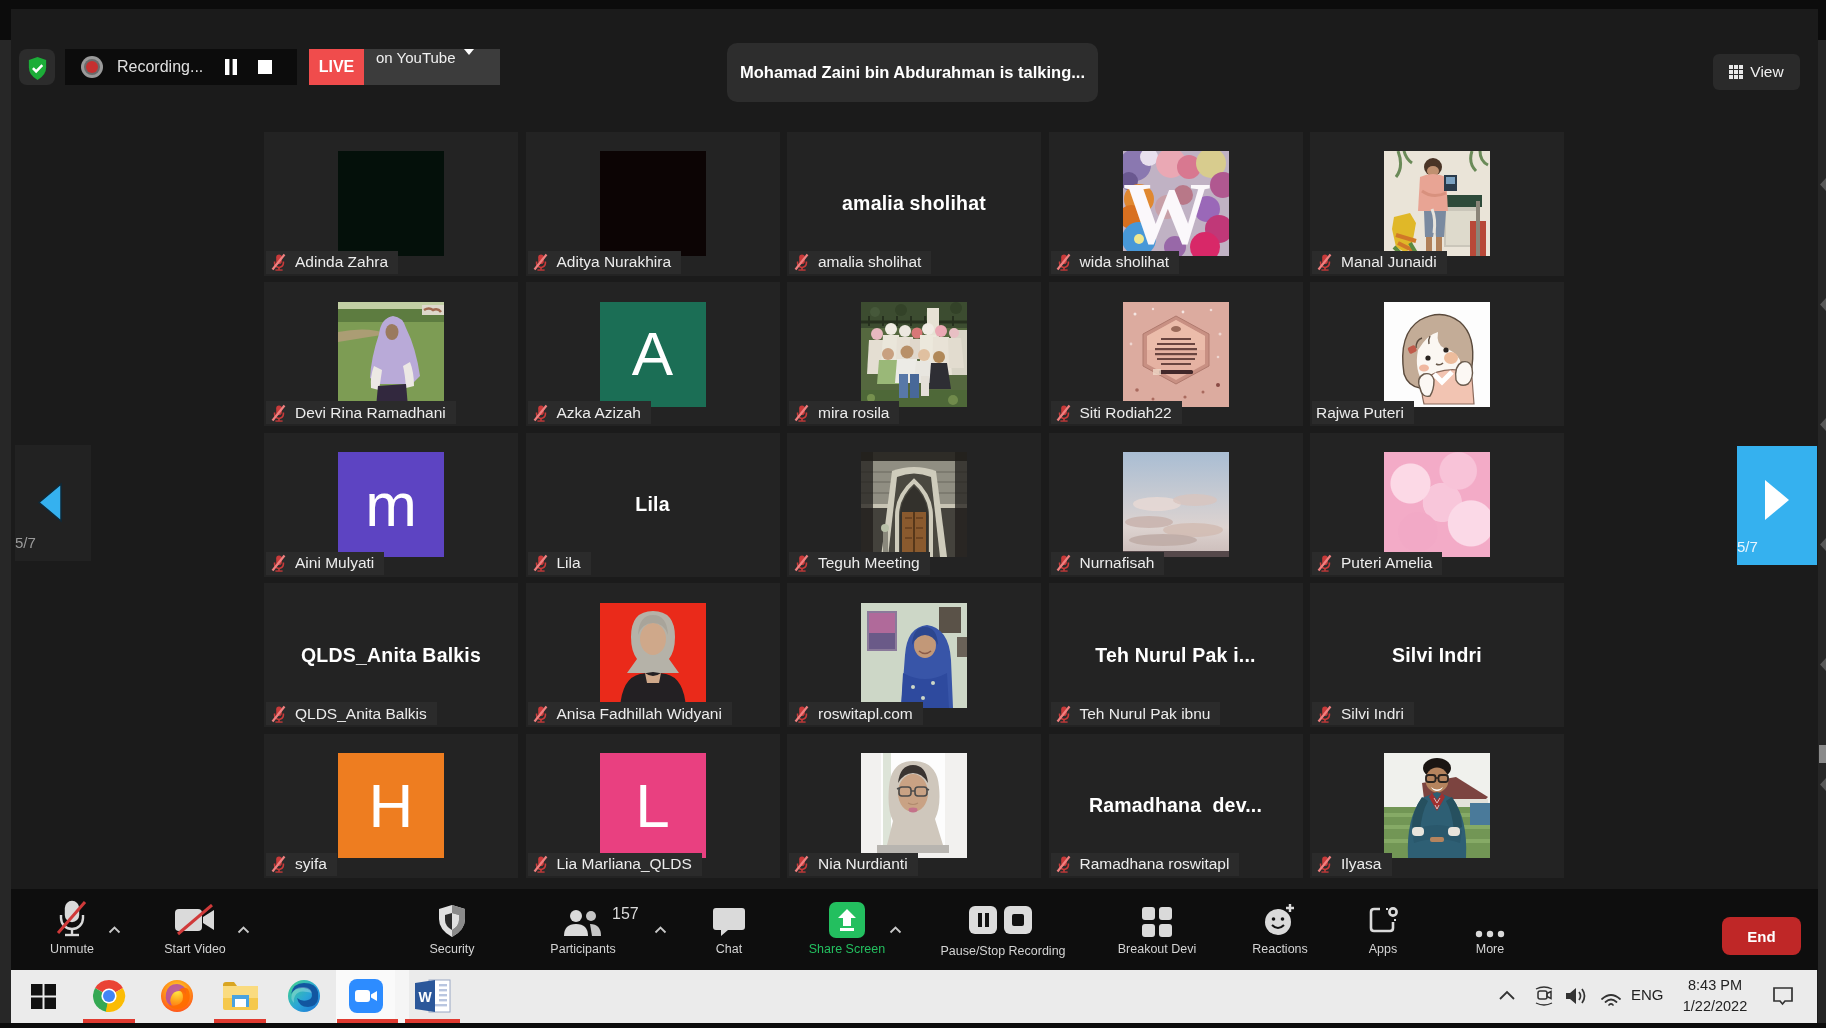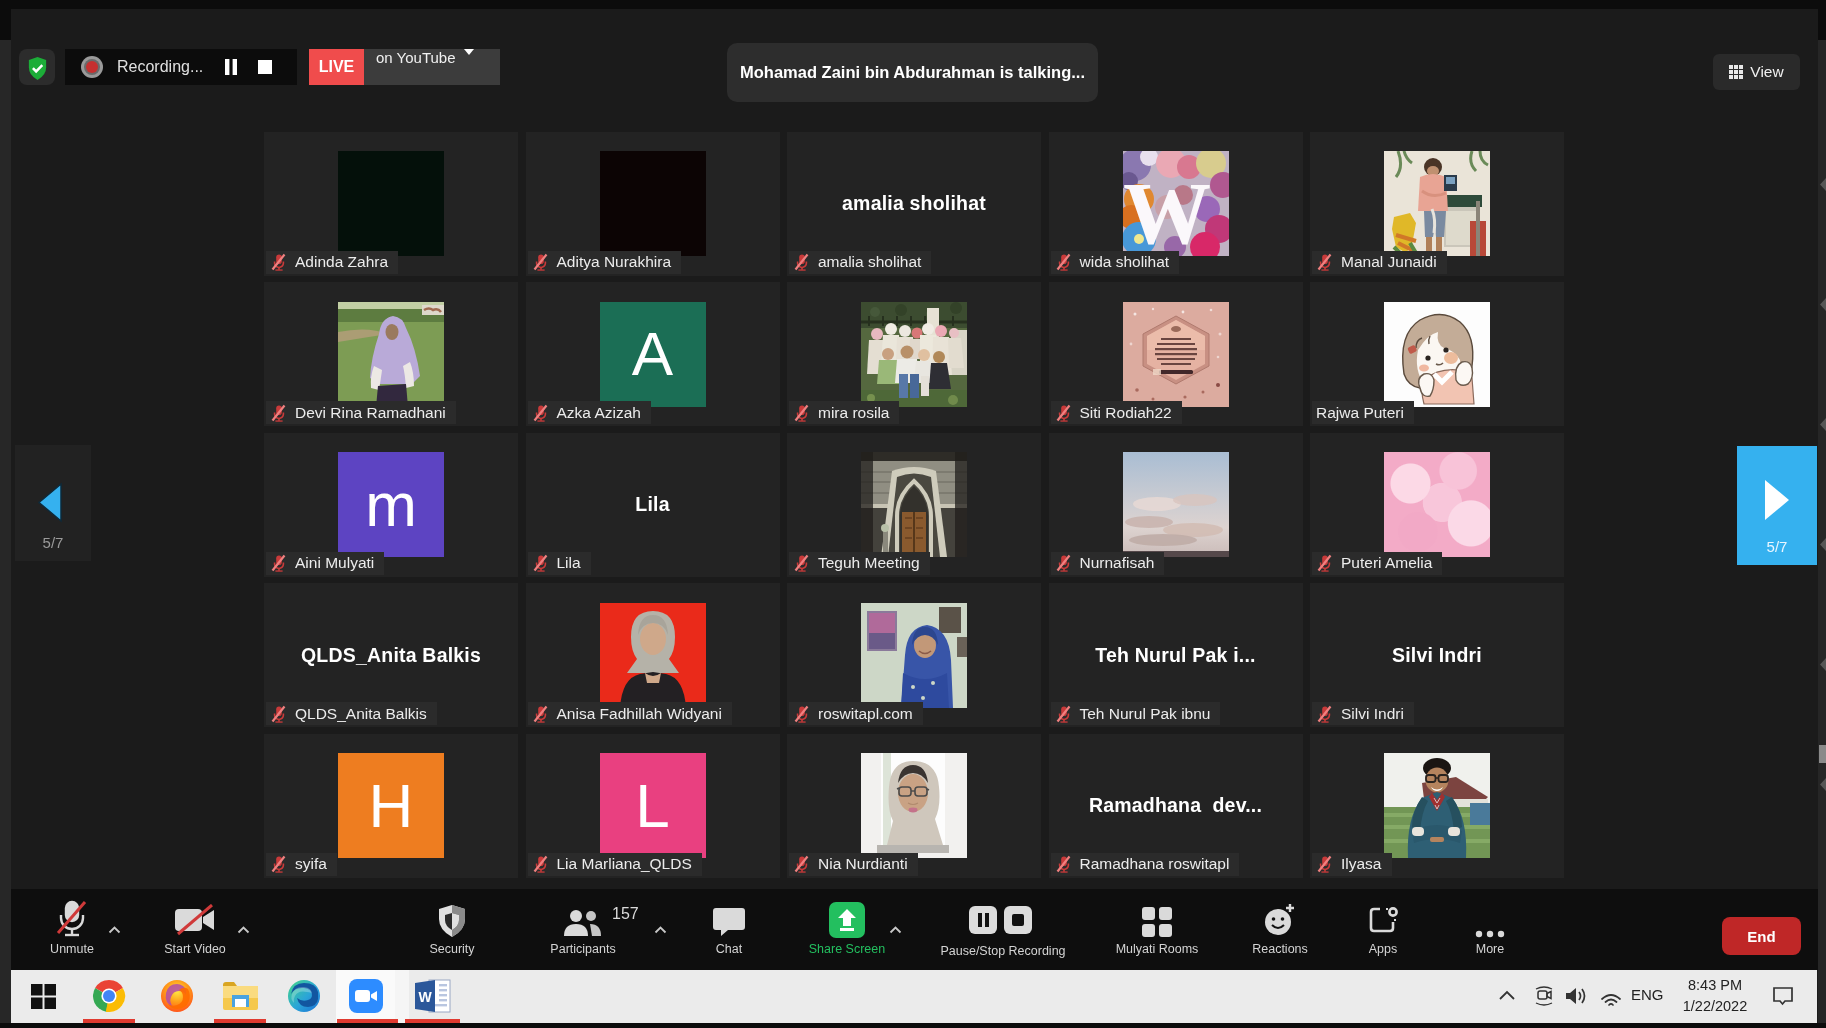--- a/index.html
+++ b/index.html
@@ -11,21 +11,21 @@
 .tile{position:absolute;width:254px;height:144px;background:#232323;overflow:hidden;}
 .av{position:absolute;left:74px;top:19.5px;width:106px;height:105px;overflow:hidden;}
 .av svg{display:block;}
 .lt{position:absolute;left:0;top:0;width:100%;height:100%;display:flex;align-items:center;justify-content:center;color:#fff;line-height:1;}
 .ctext{position:absolute;left:0;top:0;width:100%;height:100%;display:flex;align-items:center;justify-content:center;color:#fff;font-weight:bold;font-size:19.5px;letter-spacing:.2px;}
 .lbl{position:absolute;left:2px;bottom:2px;height:23px;background:#2b2b2b;display:flex;align-items:center;padding:0 10px 0 4px;max-width:248px;}
 .lbl .mic{flex:0 0 auto;margin-right:7px;}
 .lbl span{color:#ececec;font-size:15.5px;white-space:nowrap;}
 .navbox{position:absolute;width:76px;height:116px;background:#222;color:#9a9a9a;}
 .navR{background:#35b1ef;color:#e8f6ff;}
-.nav57{position:absolute;width:100%;text-align:center;bottom:10px;font-size:15px;}
+.nav57{position:absolute;width:100%;bottom:10px;font-size:15px;}
 .toolbar-ic{position:absolute;text-align:center;color:#d8d8d8;}
 .tb-label{font-size:12.5px;color:#d4d4d4;margin-top:4px;white-space:nowrap;}
 </style></head>
 <body>
 <div id="root">
 <div id="win"></div>
 <div class="leftstrip"></div>
 
 <div style="position:absolute;left:19px;top:49px;width:36px;height:36px;background:#2c2c2c;border-radius:8px"></div>
 <svg style="position:absolute;left:26px;top:56px" width="23" height="25" viewBox="0 0 24 26">
@@ -806,21 +806,21 @@
 <div style="position:absolute;left:913px;top:944px;width:180px;text-align:center;font-size:12.5px;color:#d4d4d4">Pause/Stop Recording</div>
 <div class="toolbar-ic" style="left:1087px;top:890px;width:140px">
       <div style="height:48px;display:flex;align-items:flex-end;justify-content:center">
         <svg width="32" height="32" viewBox="0 0 32 32" fill="#dadada">
           <rect x="1" y="1" width="13" height="13" rx="3"></rect>
           <rect x="18" y="1" width="13" height="13" rx="3"></rect>
           <rect x="1" y="18" width="13" height="13" rx="3"></rect>
           <rect x="18" y="18" width="13" height="13" rx="3"></rect>
         </svg>
       </div>
-      <div class="tb-label" style="color:#d4d4d4">Mulyati Rooms</div>
+      <div class="tb-label" style="color:#d4d4d4">Breakout Devi</div>
     </div>
 <div class="toolbar-ic" style="left:1210px;top:890px;width:140px">
       <div style="height:48px;display:flex;align-items:flex-end;justify-content:center">
         <svg width="36" height="36" viewBox="0 0 36 36">
           <circle cx="16" cy="20" r="13" fill="#dadada"></circle>
           <circle cx="11.5" cy="17" r="1.8" fill="#111"></circle>
           <circle cx="20.5" cy="17" r="1.8" fill="#111"></circle>
           <path d="M10 23 q6 6 12 0" stroke="#111" stroke-width="2" fill="none"></path>
           <path d="M28 2 v8 M24 6 h8" stroke="#dadada" stroke-width="2.4"></path>
         </svg>

